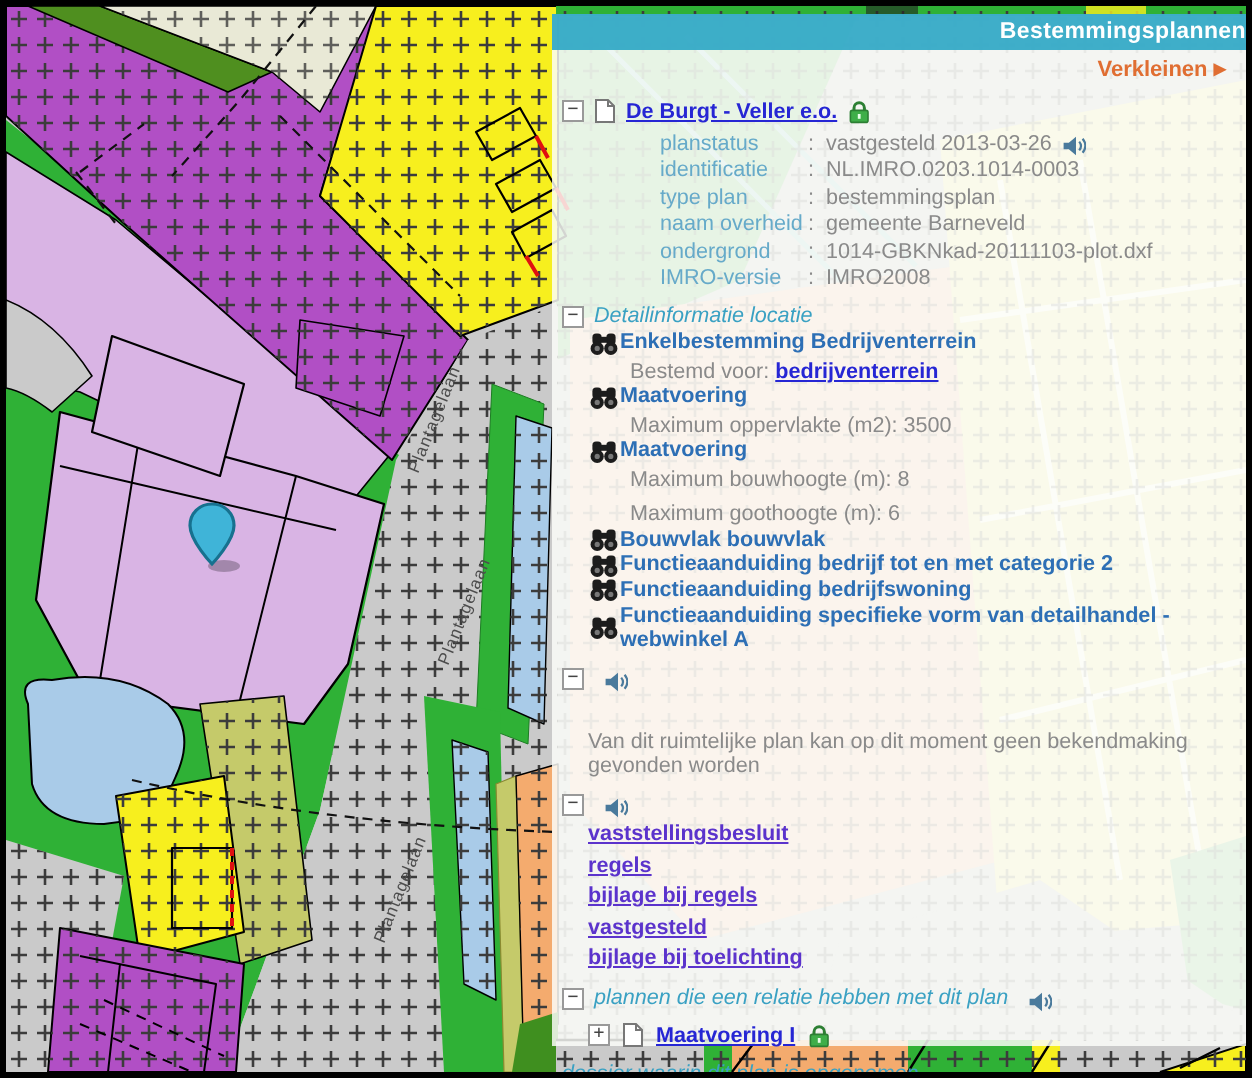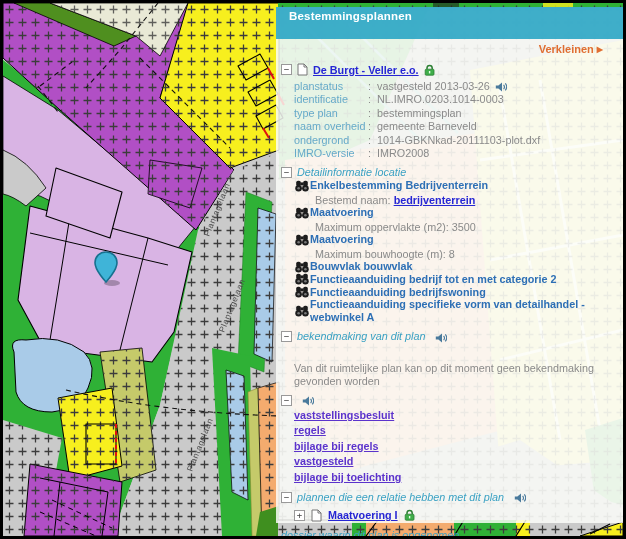--- a/index.html
+++ b/index.html
@@ -9,39 +9,39 @@
     font-family:"Liberation Sans",sans-serif;
   }
   svg.map{position:absolute;left:0;top:0;}
   
   .panel{
     position:absolute;left:273px;top:4px;right:0;bottom:13px;
     background:rgba(252,253,249,0.84);
     font-size:10.8px;line-height:12px;color:#8a8a8a;
   }
   .panel-header{
-    height:32px;background:rgba(47,167,197,0.92);color:#fff;font-weight:bold;
-    font-size:11.5px;line-height:18px;padding-left:13px;letter-spacing:.2px;
+    height:18px;background:rgba(47,167,197,0.92);color:#fff;font-weight:bold;
+    font-size:11.5px;line-height:18px;padding-left:13px;letter-spacing:.2px;text-align:right;
   }
-  .verk-row{text-align:right;padding:4px 20px 0 0;height:13px;}
+  .verk-row{text-align:right;padding:4px 10px 0 0;height:13px;}
   .verk{color:#e06e32;text-decoration:none;cursor:pointer;font-size:11px;}
   .verk .arr{font-size:8px;position:relative;top:-1px;}
   .content{padding:0 6px 0 2px;}
   .xbox{
     display:inline-flex;flex:none;width:9px;height:9px;border:1px solid #999;
     background:#fff;color:#444;font-size:9px;line-height:7px;
     align-items:center;justify-content:center;
     font-family:"DejaVu Sans Mono",monospace;cursor:pointer;
   }
   .ic{flex:none;display:inline-block;}
   a{font-weight:bold;text-decoration:underline;cursor:pointer;color:#5b33cc;}
   a.blue{color:#2626d4;}
   .plan-row{display:flex;align-items:center;gap:5px;margin:7px 0 4px 3px;}
   .kv{display:flex;align-items:center;margin:1px 0 0 16px;line-height:12.4px;}
-  .kv .k{width:74px;flex:none;color:#66aac9;}
+  .kv .k{width:74px;flex:none;color:#66aac9;margin-left:36px;}
   .kv .c{width:9px;flex:none;color:#8a8a8a;}
   .kv .v{color:#8a8a8a;}
   .spk{margin-left:5px;position:relative;top:1px;cursor:pointer;}
   .sect{display:flex;align-items:center;gap:5px;margin:7px 0 0 3px;
         color:#3aa1c3;font-style:italic;line-height:13px;}
   .feat{display:flex;align-items:center;gap:1px;margin:0 0 0 17px;
         color:#2d6fb5;font-weight:bold;line-height:12.6px;}
   .subline{margin:2px 0 0 37px;line-height:12.4px;color:#8a8a8a;}
   .subline.gap{margin-top:5px;}
   .plain{margin:19px 0 0 16px;line-height:12.4px;}
@@ -262,39 +262,40 @@
         <span>Detailinformatie locatie</span>
       </div>
 
       <div class="feat">
         <svg class="ic" width="14" height="12">
             <use href="#i-binoc"></use>
           </svg>
         <span>Enkelbestemming Bedrijventerrein</span>
       </div>
       <div class="subline">
-        <span>Bestemd naam:</span>
+        <span>Bestemd voor:</span>
         <a class="blue">bedrijventerrein</a>
       </div>
 
       <div class="feat">
         <svg class="ic" width="14" height="12">
             <use href="#i-binoc"></use>
           </svg>
         <span>Maatvoering</span>
       </div>
       <div class="subline">Maximum oppervlakte (m2): 3500</div>
 
       <div class="feat">
         <svg class="ic" width="14" height="12">
             <use href="#i-binoc"></use>
           </svg>
         <span>Maatvoering</span>
       </div>
       <div class="subline">Maximum bouwhoogte (m): 8</div>
+      <div class="subline gap">Maximum goothoogte (m): 6</div>
 
       <div class="feat">
         <svg class="ic" width="14" height="12">
             <use href="#i-binoc"></use>
           </svg>
         <span>Bouwvlak bouwvlak</span>
       </div>
       <div class="feat">
         <svg class="ic" width="14" height="12">
             <use href="#i-binoc"></use>
@@ -309,21 +310,20 @@
       </div>
       <div class="feat">
         <svg class="ic" width="14" height="12">
             <use href="#i-binoc"></use>
           </svg>
         <span>Functieaanduiding specifieke vorm van detailhandel - webwinkel A</span>
       </div>
 
       <div class="sect">
         <span class="xbox">−</span>
-        <span>bekendmaking van dit plan</span>
         <svg class="spk" width="12" height="12">
             <use href="#i-speaker"></use>
           </svg>
       </div>
       <div class="plain">Van dit ruimtelijke plan kan op dit moment geen bekendmaking gevonden worden</div>
 
       <div class="sect">
         <span class="xbox">−</span>
         <svg class="spk" width="12" height="12">
             <use href="#i-speaker"></use>

